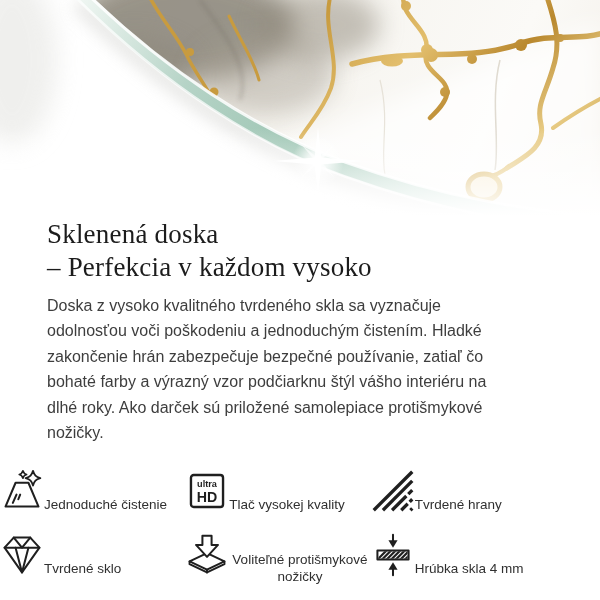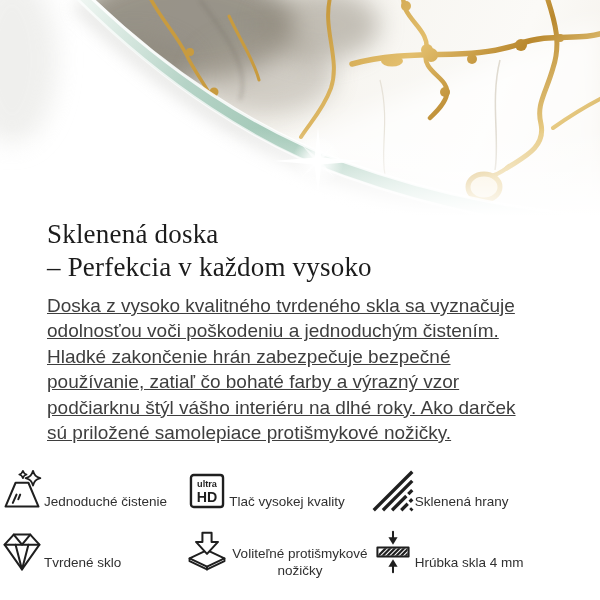--- a/index.html
+++ b/index.html
@@ -12,30 +12,30 @@
   .hero{width:600px;height:215px;position:relative;background:#fff}
   .hero svg{display:block}
   h1.title{
     margin:3px 0 0 47px;
     font-family:"Liberation Serif","DejaVu Serif",serif;
     font-weight:400;font-size:27px;line-height:33px;
     color:#1c1c1c;letter-spacing:.2px;
   }
   p.desc{
     margin:9px 38px 0 47px;
-    font-size:19px;line-height:25.4px;color:#3e3e3e;text-decoration:underline;
+    font-size:16px;line-height:25.4px;color:#3e3e3e;
   }
   .features{
     margin-top:24px;
     display:grid;grid-template-columns:repeat(3,1fr);row-gap:12px;
   }
   .feature{display:flex;flex-direction:row;align-items:center}
   .feature .ic{height:44px;display:flex;align-items:flex-end;justify-content:center}
   .feature .lbl{
-    margin-top:20px;font-size:13.5px;line-height:17px;color:#303030;
+    margin-top:26px;font-size:13.5px;line-height:17px;color:#303030;
     text-align:center;max-width:162px;
   }
   .fic{stroke:#1f1f1f;fill:none;stroke-width:2.2;stroke-linejoin:round;stroke-linecap:round}
   .fic text{font-family:"Liberation Sans",sans-serif;fill:#1f1f1f;stroke:none}
   .fic .fill{fill:#1f1f1f;stroke:none}
   .fic .butt{stroke-linecap:butt}
 </style>
 </head>
 <body>
 
@@ -187,21 +187,21 @@
         <svg class="fic" width="44" height="44" viewBox="0 0 48 48">
           <g class="butt" stroke-width="3.6">
             <path d="M3,45 L45,3"></path>
             <path d="M13,45 L45,13"></path>
             <path d="M23,45 L45,23" stroke-dasharray="22 3 8"></path>
             <path d="M33,45 L45,33" stroke-dasharray="10 3 6"></path>
             <path d="M43,45 L45,43"></path>
           </g>
         </svg>
       </div>
-      <div class="lbl">Sklenená hrany</div>
+      <div class="lbl">Tvrdené hrany</div>
     </div>
 
     <div class="feature">
       <div class="ic">
         <svg class="fic" width="44" height="44" viewBox="0 0 48 48">
           <path d="M5,16 L15,5 L33,5 L43,16 L24,43 Z"></path>
           <path d="M5,16 L43,16"></path>
           <path d="M15,5 L24,16 L33,5"></path>
           <path d="M17,16 L24,43 L31,16"></path>
         </svg>

